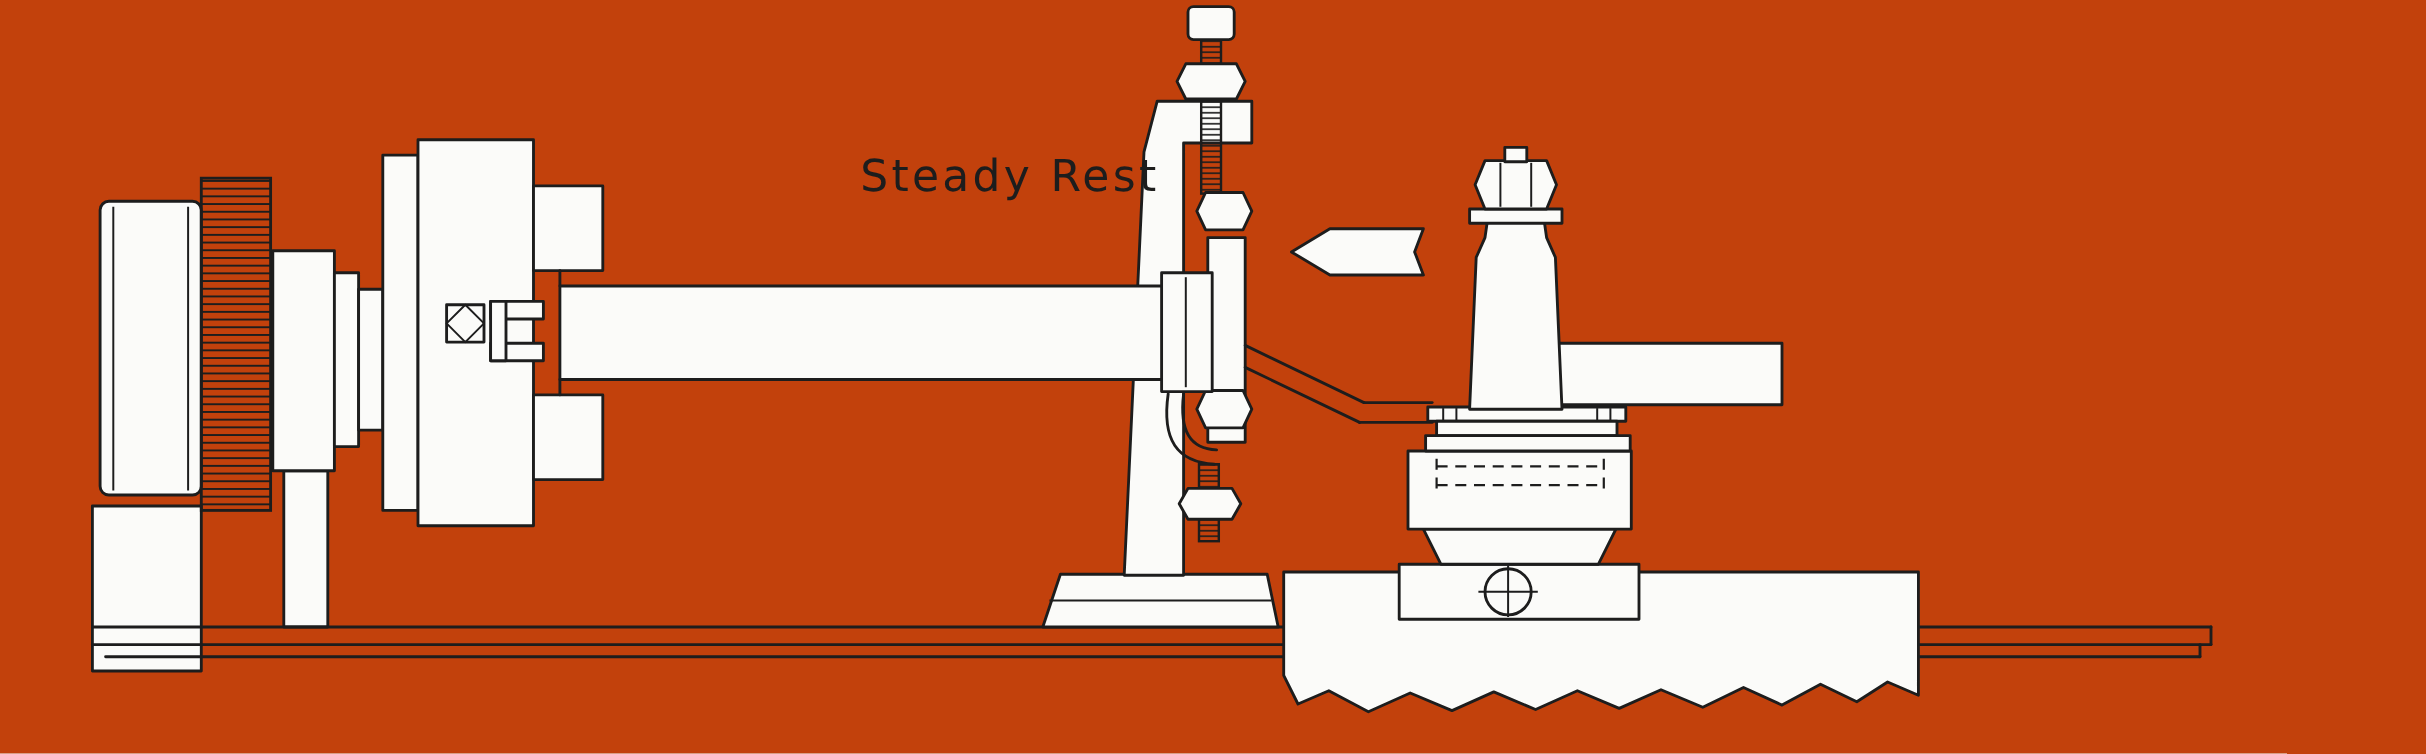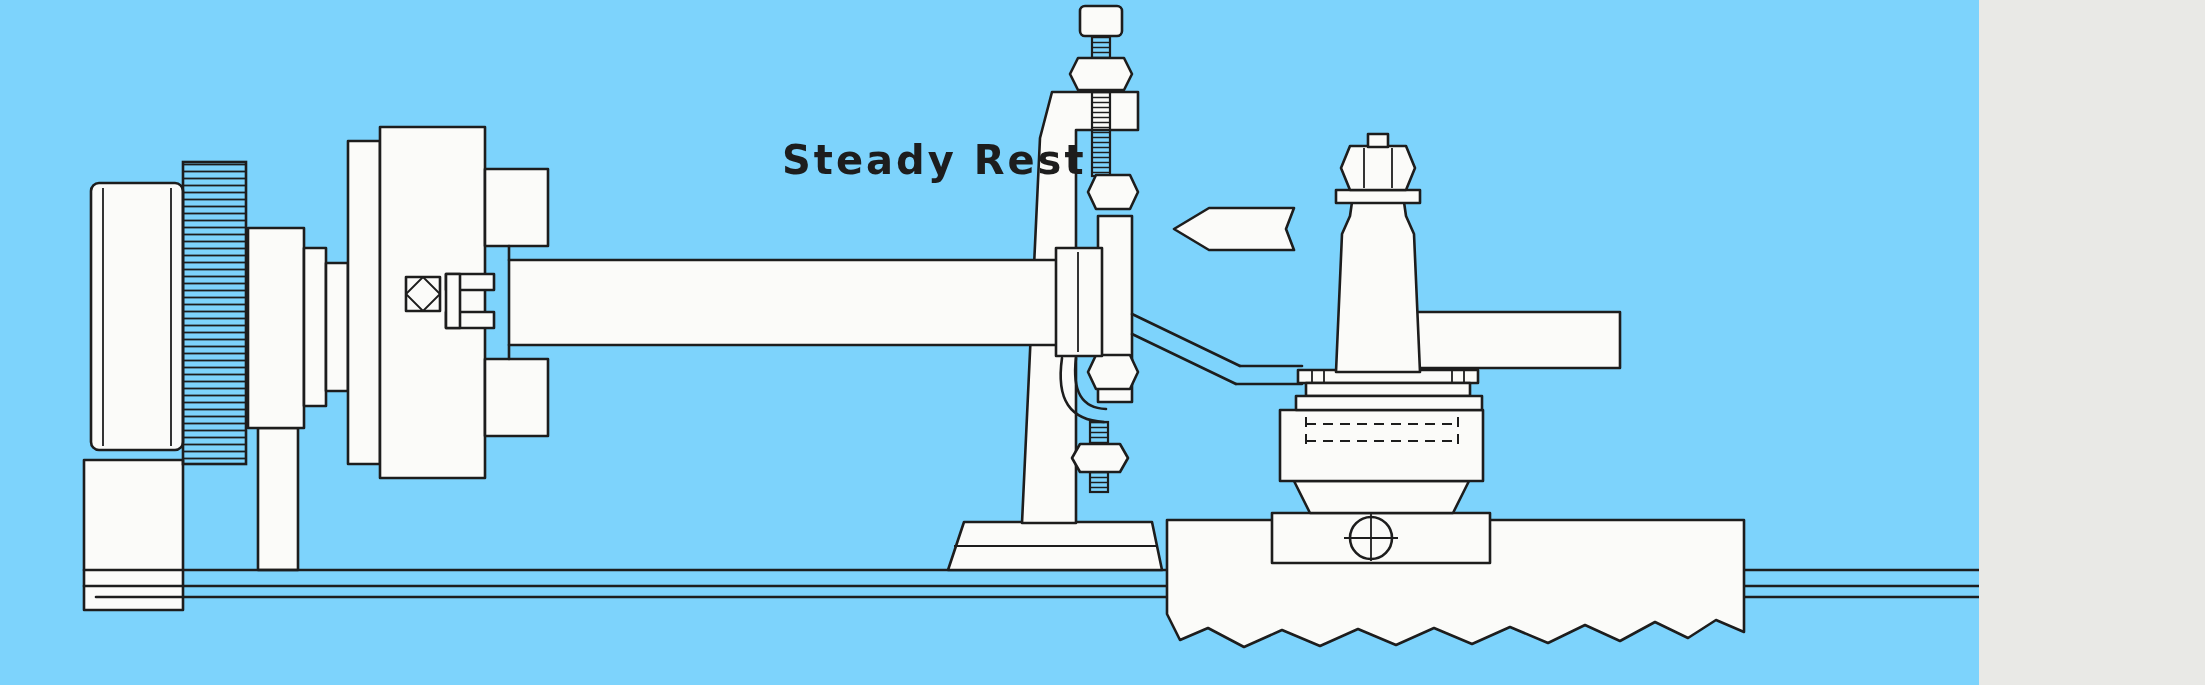--- a/index.html
+++ b/index.html
@@ -1,22 +1,21 @@
 <!DOCTYPE html>
 <html><head>
 <meta charset="utf-8">
 <style>
   html,body{margin:0;padding:0;background:#e9e9e6;}
   .page{
     position:relative;
-    width:1979px;height:685px;
-    background:#7dd3fc;
+    width:2205px;height:685px;
+    background:#c2410c;
     overflow:hidden;
     font-family:"DejaVu Sans",sans-serif;
-    font-weight:bold;
   }
   svg{display:block;width:2205px;height:685px;}
   .s   {fill:none;stroke:#1d1d1d;stroke-width:2.6;stroke-linejoin:round;stroke-linecap:round;}
   .sthin{fill:none;stroke:#1d1d1d;stroke-width:1.8;stroke-linejoin:round;}
   .w   {fill:#fbfbf9;stroke:#1d1d1d;stroke-width:2.6;stroke-linejoin:round;}
   .hatchA{fill:url(#hatch6);stroke:#1d1d1d;stroke-width:2.6;}
   .hatchB{fill:url(#hatch4);stroke:#1d1d1d;stroke-width:2.2;}
   .dash{fill:none;stroke:#1d1d1d;stroke-width:2;stroke-dasharray:10 7;}
   .label{
     font-family:"DejaVu Sans",sans-serif;

